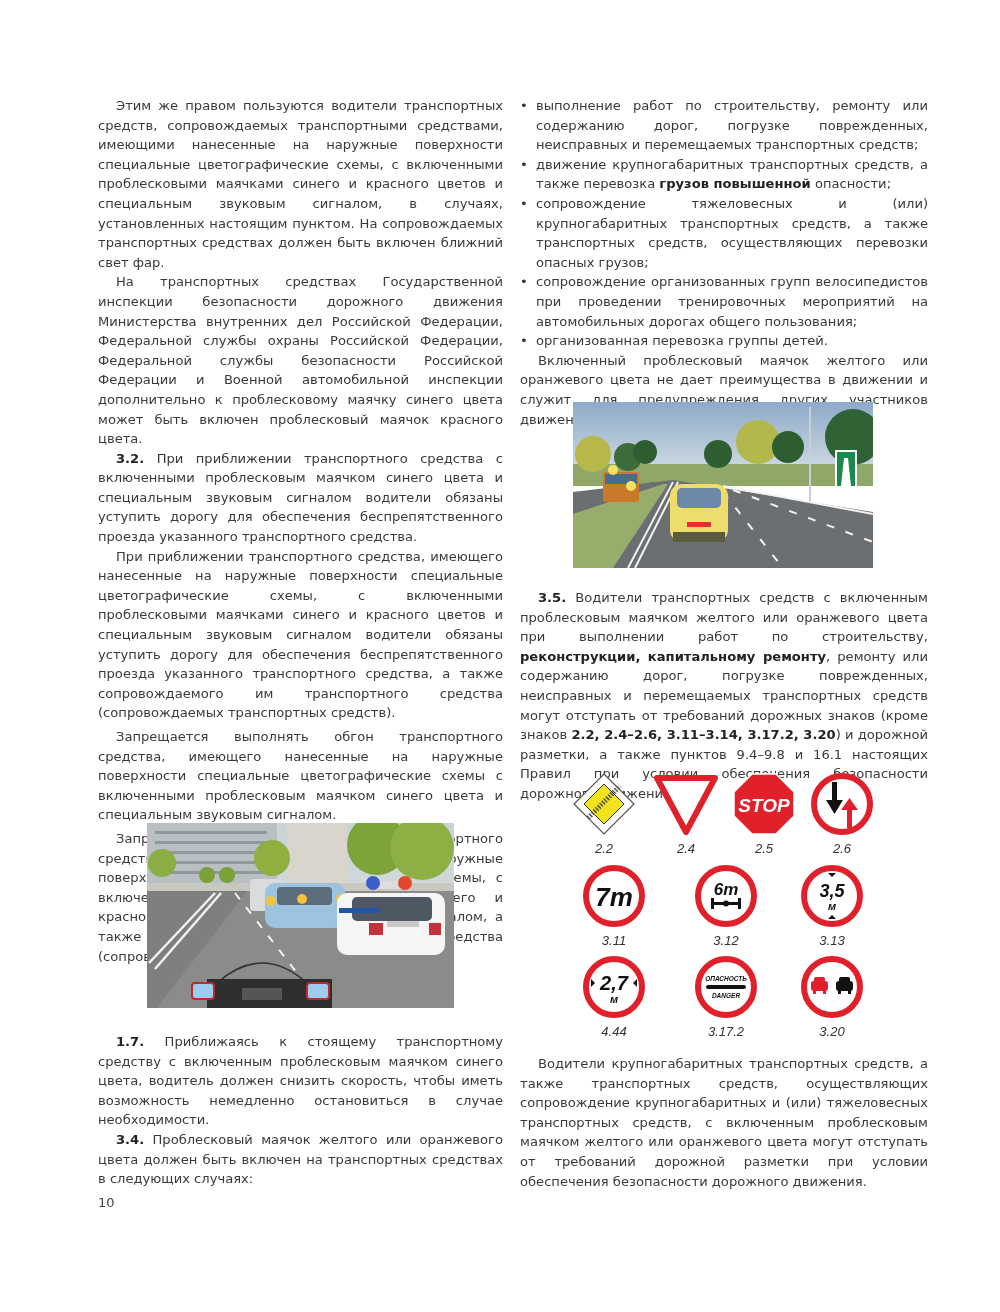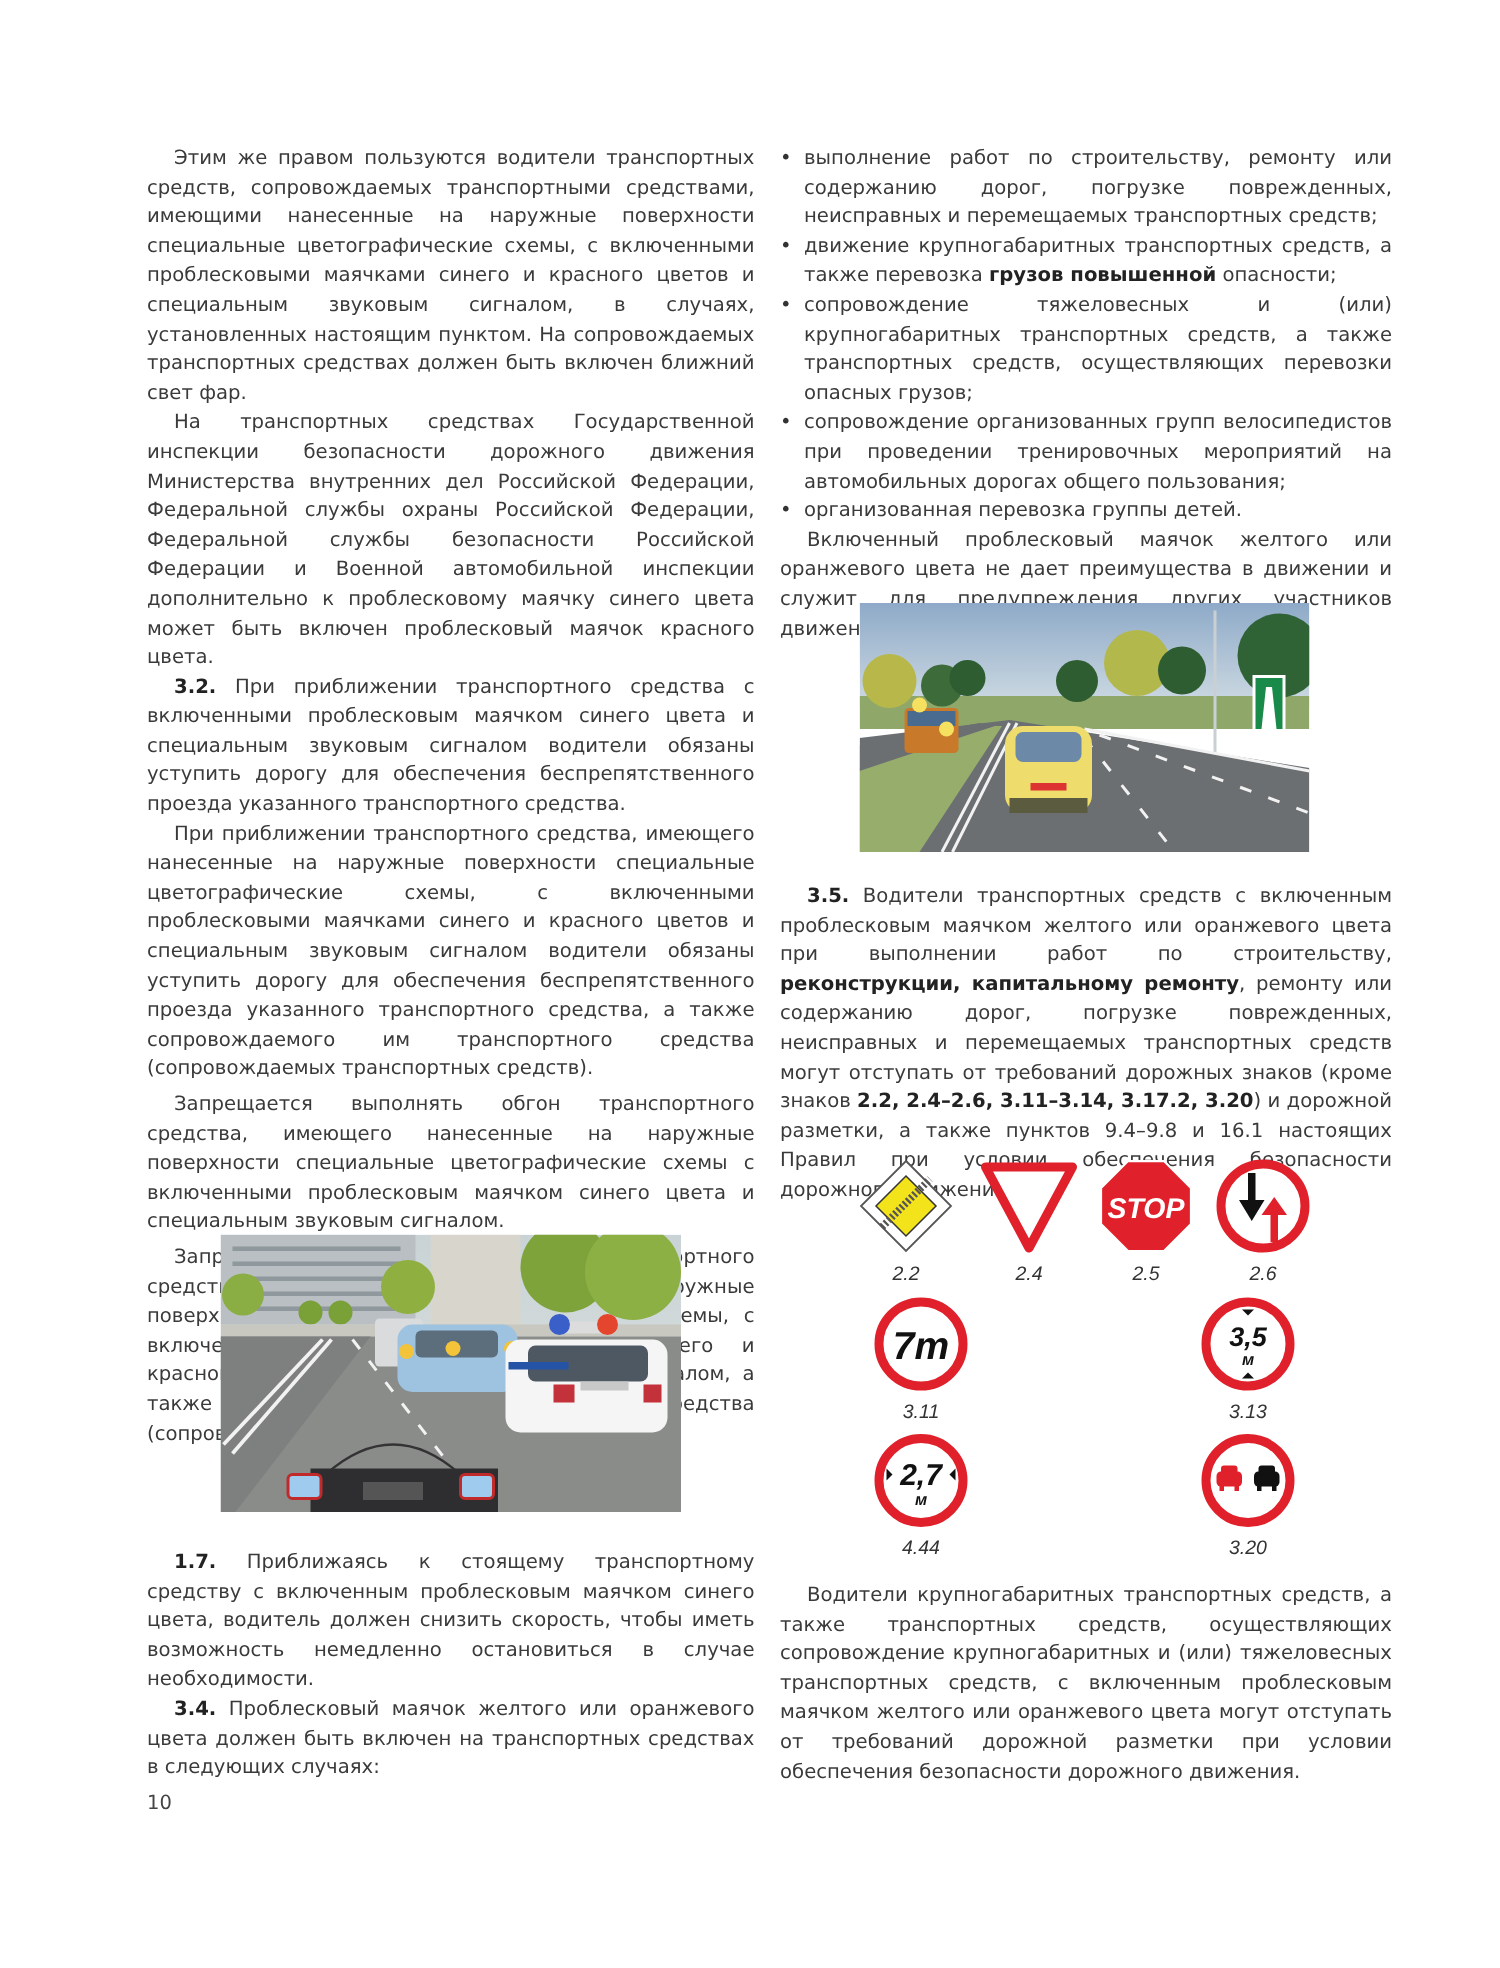--- a/index.html
+++ b/index.html
@@ -191,40 +191,60 @@
     <span class="lbl">2.6</span>
   </div>
 
   <div class="sign" style="left:12px;top:92px">
     <svg width="64" height="64" viewBox="0 0 64 64">
       <circle cx="32" cy="32" r="28" fill="#fff" stroke="#e0212b" stroke-width="6"></circle>
       <text x="32" y="42" text-anchor="middle" font-family="Liberation Sans, sans-serif" font-weight="bold" font-size="26" fill="#111">7т</text>
     </svg>
     <span class="lbl">3.11</span>
   </div>
+  <div class="sign" style="left:124px;top:92px">
+    <svg width="64" height="64" viewBox="0 0 64 64">
+      <circle cx="32" cy="32" r="28" fill="#fff" stroke="#e0212b" stroke-width="6"></circle>
+      <text x="32" y="31" text-anchor="middle" font-family="Liberation Sans, sans-serif" font-weight="bold" font-size="17" fill="#111">6т</text>
+      <rect x="17" y="38" width="30" height="3" fill="#111"></rect>
+      <rect x="17" y="34" width="3" height="11" fill="#111"></rect>
+        <rect x="44" y="34" width="3" height="11" fill="#111"></rect>
+      <circle cx="32" cy="39.5" r="3" fill="#111"></circle>
+    </svg>
+    <span class="lbl">3.12</span>
+  </div>
   <div class="sign" style="left:230px;top:92px">
     <svg width="64" height="64" viewBox="0 0 64 64">
       <circle cx="32" cy="32" r="28" fill="#fff" stroke="#e0212b" stroke-width="6"></circle>
       <polygon points="28,9 36,9 32,13" fill="#111"></polygon>
       <polygon points="28,55 36,55 32,51" fill="#111"></polygon>
       <text x="32" y="33" text-anchor="middle" font-family="Liberation Sans, sans-serif" font-weight="bold" font-size="18" fill="#111">3,5</text>
       <text x="32" y="46" text-anchor="middle" font-family="Liberation Sans, sans-serif" font-weight="bold" font-size="11" fill="#111">м</text>
     </svg>
     <span class="lbl">3.13</span>
   </div>
 
   <div class="sign" style="left:12px;top:183px">
     <svg width="64" height="64" viewBox="0 0 64 64">
       <circle cx="32" cy="32" r="28" fill="#fff" stroke="#e0212b" stroke-width="6"></circle>
       <polygon points="9,24 9,32 13,28" fill="#111"></polygon>
       <polygon points="55,24 55,32 51,28" fill="#111"></polygon>
       <text x="32" y="35" text-anchor="middle" font-family="Liberation Sans, sans-serif" font-weight="bold" font-size="20" fill="#111">2,7</text>
       <text x="32" y="48" text-anchor="middle" font-family="Liberation Sans, sans-serif" font-weight="bold" font-size="11" fill="#111">м</text>
     </svg>
     <span class="lbl">4.44</span>
+  </div>
+  <div class="sign" style="left:124px;top:183px">
+    <svg width="64" height="64" viewBox="0 0 64 64">
+      <circle cx="32" cy="32" r="28" fill="#fff" stroke="#e0212b" stroke-width="6"></circle>
+      <text x="32" y="26" text-anchor="middle" font-family="Liberation Sans, sans-serif" font-weight="bold" font-size="6.5" fill="#111">ОПАСНОСТЬ</text>
+      <rect x="12" y="30" width="40" height="4" rx="2" fill="#111"></rect>
+      <text x="32" y="43" text-anchor="middle" font-family="Liberation Sans, sans-serif" font-weight="bold" font-size="6.5" fill="#111">DANGER</text>
+    </svg>
+    <span class="lbl">3.17.2</span>
   </div>
   <div class="sign" style="left:230px;top:183px">
     <svg width="64" height="64" viewBox="0 0 64 64">
       <circle cx="32" cy="32" r="28" fill="#fff" stroke="#e0212b" stroke-width="6"></circle>
       <rect x="11" y="26" width="17" height="10" rx="3" fill="#e0212b"></rect>
       <rect x="14" y="22" width="11" height="6" rx="2" fill="#e0212b"></rect>
       <rect x="13" y="35" width="3" height="4" fill="#e0212b"></rect>
         <rect x="23" y="35" width="3" height="4" fill="#e0212b"></rect>
       <rect x="36" y="26" width="17" height="10" rx="3" fill="#111"></rect>
       <rect x="39" y="22" width="11" height="6" rx="2" fill="#111"></rect>

